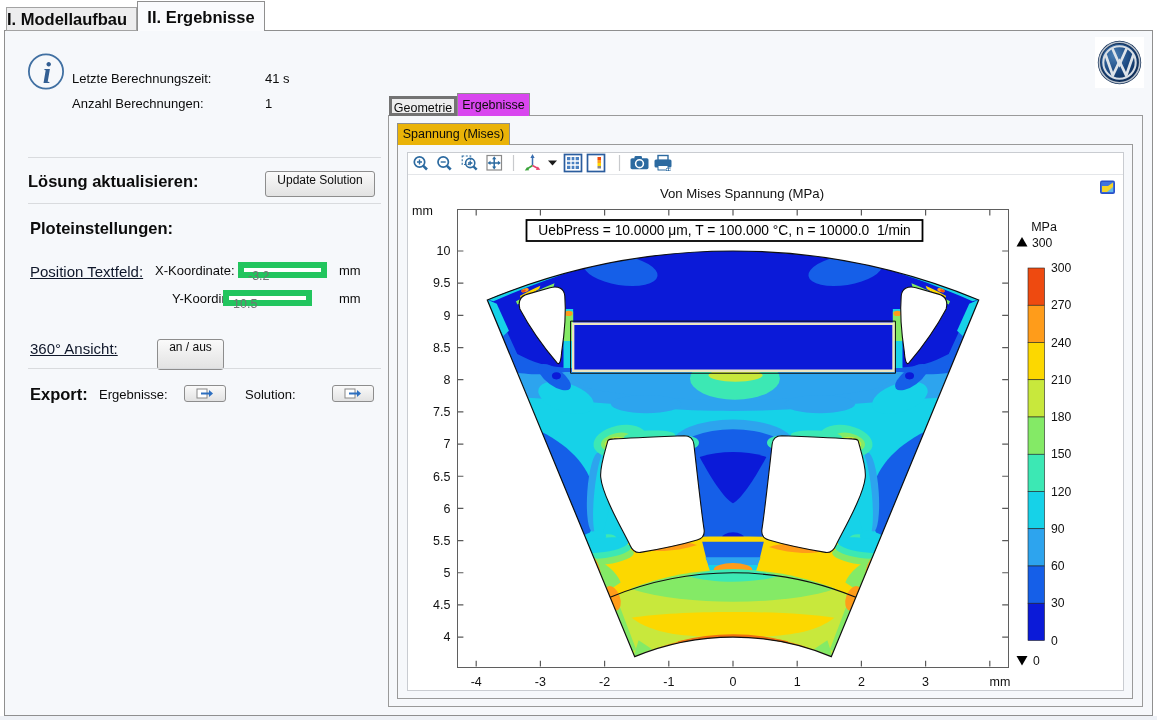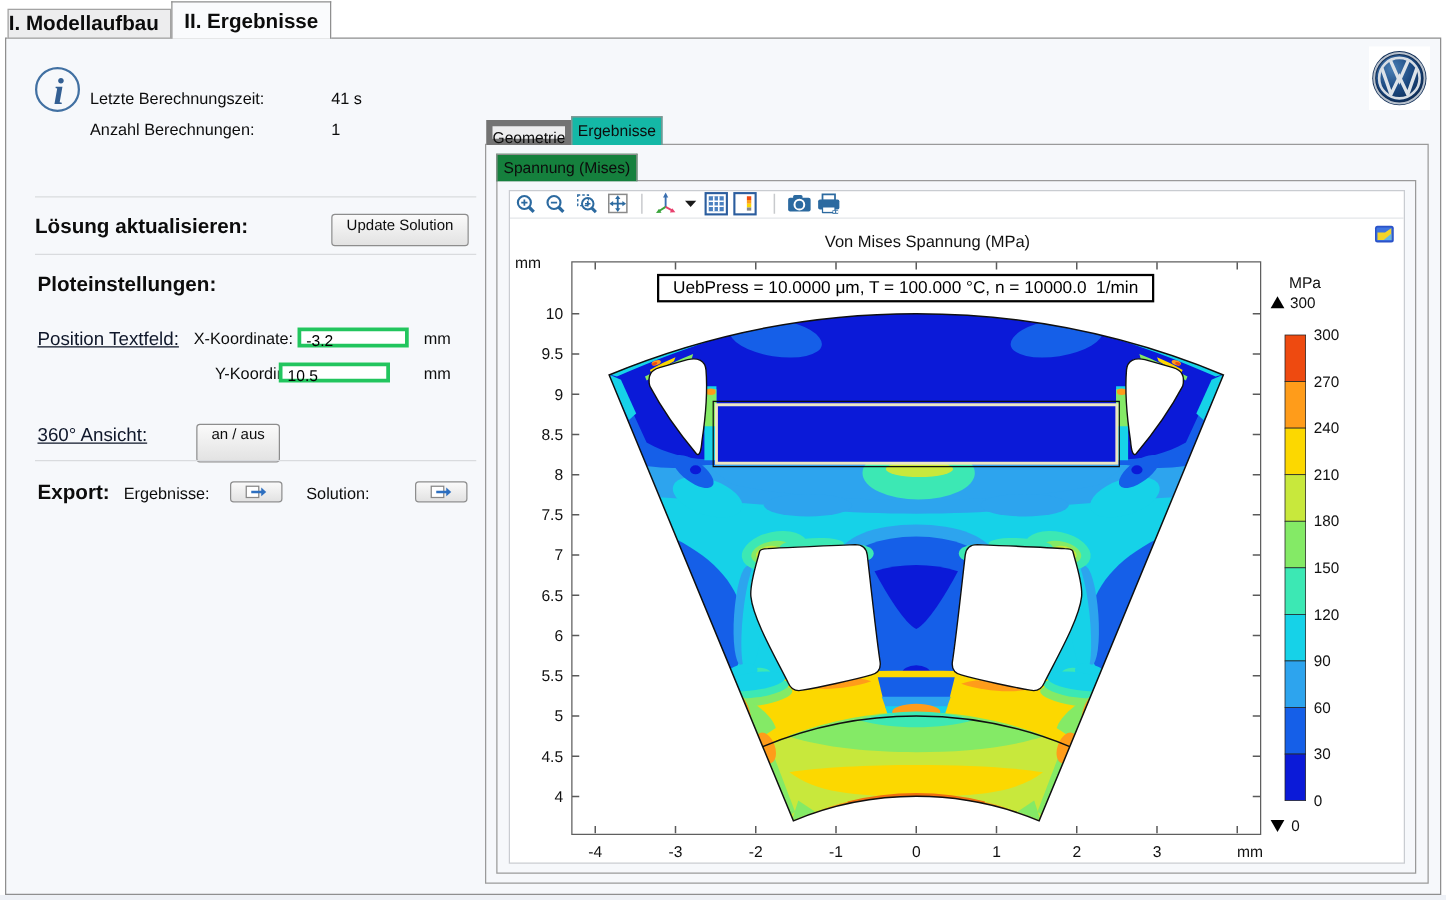--- a/index.html
+++ b/index.html
@@ -1,20 +1,20 @@
 <!DOCTYPE html>
 <html><head><meta charset="utf-8">
 <style>
   html,body{margin:0;padding:0;width:1157px;height:720px;background:#ffffff;font-family:"Liberation Sans",sans-serif;overflow:hidden}
   .abs{position:absolute}
   .lbl{position:absolute;font-size:13px;color:#0c0c0c;white-space:nowrap}
   .b15{position:absolute;font-size:16.5px;font-weight:bold;color:#0c0c0c;white-space:nowrap}
   .u14{position:absolute;font-size:15px;color:#0f172a;text-decoration:underline;white-space:nowrap}
   .btn{position:absolute;background:linear-gradient(#fafafa,#e2e2e2);border:1px solid #8d8d8d;border-radius:3px;font-size:12px;color:#0c0c0c;text-align:center;box-sizing:border-box}
-  .inp{position:absolute;background:#fff;border:3px solid #22c55e;font-size:12.5px;color:#000000;box-sizing:border-box;padding:1px 4px}
+  .inp{position:absolute;background:#fff;border:6px solid #22c55e;font-size:12.5px;color:#737373;box-sizing:border-box;padding:1px 4px}
   .sep{position:absolute;height:1px;background:#d9dbde}
 </style></head>
 <body>
 
 <div class="abs" style="left:0px;top:716px;width:1157px;height:4px;background:#eef1f6"></div>
 
 <div class="abs" style="left:4px;top:30px;width:1149px;height:686px;border:1px solid #8f8f8f;background:#f6f8fb;box-sizing:border-box"></div>
 
 <div class="abs" style="left:6px;top:7px;width:131px;height:24px;background:#ededee;border:1px solid #a3a3a3;box-sizing:border-box;font-size:16.5px;font-weight:bold;color:#0c0c0c;text-align:left;line-height:23px">I. Modellaufbau</div>
 <div class="abs" style="left:137px;top:1px;width:128px;height:30px;background:#fafbfd;border:1px solid #8f8f8f;border-bottom:none;box-sizing:border-box;font-size:16.5px;font-weight:bold;color:#0c0c0c;text-align:center;line-height:30px;z-index:3">II. Ergebnisse</div>
@@ -74,24 +74,24 @@
   <g clip-path="url(#vwclip)">
     <g stroke="#dde3e9" stroke-width="2.7" fill="none">
       <path d="M16.5 9.5 L24.5 27.5 L32.5 9.5"></path>
       <path d="M10.5 17.5 L17.8 38.5 L24.5 24.5 L31.2 38.5 L38.5 17.5"></path>
     </g>
   </g>
   <circle cx="24.5" cy="25.5" r="16.2" fill="none" stroke="#d7dde4" stroke-width="2.1"></circle>
 </svg>
 
 <div class="abs" style="left:388px;top:115px;width:755px;height:592px;border:1px solid #9a9a9a;background:#f6f8fb;box-sizing:border-box"></div>
-<div class="abs" style="left:389px;top:96px;width:68px;height:20px;background:#ededee;border:5px solid #737373;box-sizing:border-box;font-size:12.5px;color:#0c0c0c;text-align:center;line-height:18px">Geometrie</div>
-<div class="abs" style="left:457px;top:93px;width:73px;height:23px;background:#14b8a6;border:1px solid #8f8f8f;border-bottom:none;box-sizing:border-box;font-size:12.5px;color:#0c0c0c;text-align:center;line-height:22px;z-index:3">Ergebnisse</div>
+<div class="abs" style="left:389px;top:96px;width:68px;height:20px;background:#ededee;border:3px solid #737373;box-sizing:border-box;font-size:12.5px;color:#0c0c0c;text-align:center;line-height:18px">Geometrie</div>
+<div class="abs" style="left:457px;top:93px;width:73px;height:23px;background:#d946ef;border:1px solid #8f8f8f;border-bottom:none;box-sizing:border-box;font-size:12.5px;color:#0c0c0c;text-align:center;line-height:22px;z-index:3">Ergebnisse</div>
 <div class="abs" style="left:397px;top:144px;width:736px;height:555px;border:1px solid #9a9a9a;background:#f6f8fb;box-sizing:border-box"></div>
-<div class="abs" style="left:397px;top:123px;width:113px;height:22px;background:#15803d;border:1px solid #8f8f8f;border-bottom:none;box-sizing:border-box;font-size:12.5px;color:#0c0c0c;text-align:center;line-height:21px;z-index:3">Spannung (Mises)</div>
+<div class="abs" style="left:397px;top:123px;width:113px;height:22px;background:#eab308;border:1px solid #8f8f8f;border-bottom:none;box-sizing:border-box;font-size:12.5px;color:#0c0c0c;text-align:center;line-height:21px;z-index:3">Spannung (Mises)</div>
 <div class="abs" style="left:407px;top:152px;width:717px;height:539px;background:#ffffff;border:1px solid #c9ccd1;box-sizing:border-box"></div>
 
 <div class="abs" style="left:408px;top:153px;width:715px;height:21px;border-bottom:1px solid #e4e6e9"></div>
 <svg class="abs" style="left:408px;top:153px" width="280" height="22" viewBox="0 0 280 22">
   <g stroke="#2c6aa0" fill="none">
 
     <circle cx="11.5" cy="9" r="5.2" stroke-width="1.7"></circle>
     <path d="M15.3 12.8 L19 16.5" stroke-width="2.6"></path>
     <path d="M9 9 H14 M11.5 6.5 V11.5" stroke-width="1.4"></path>
 

